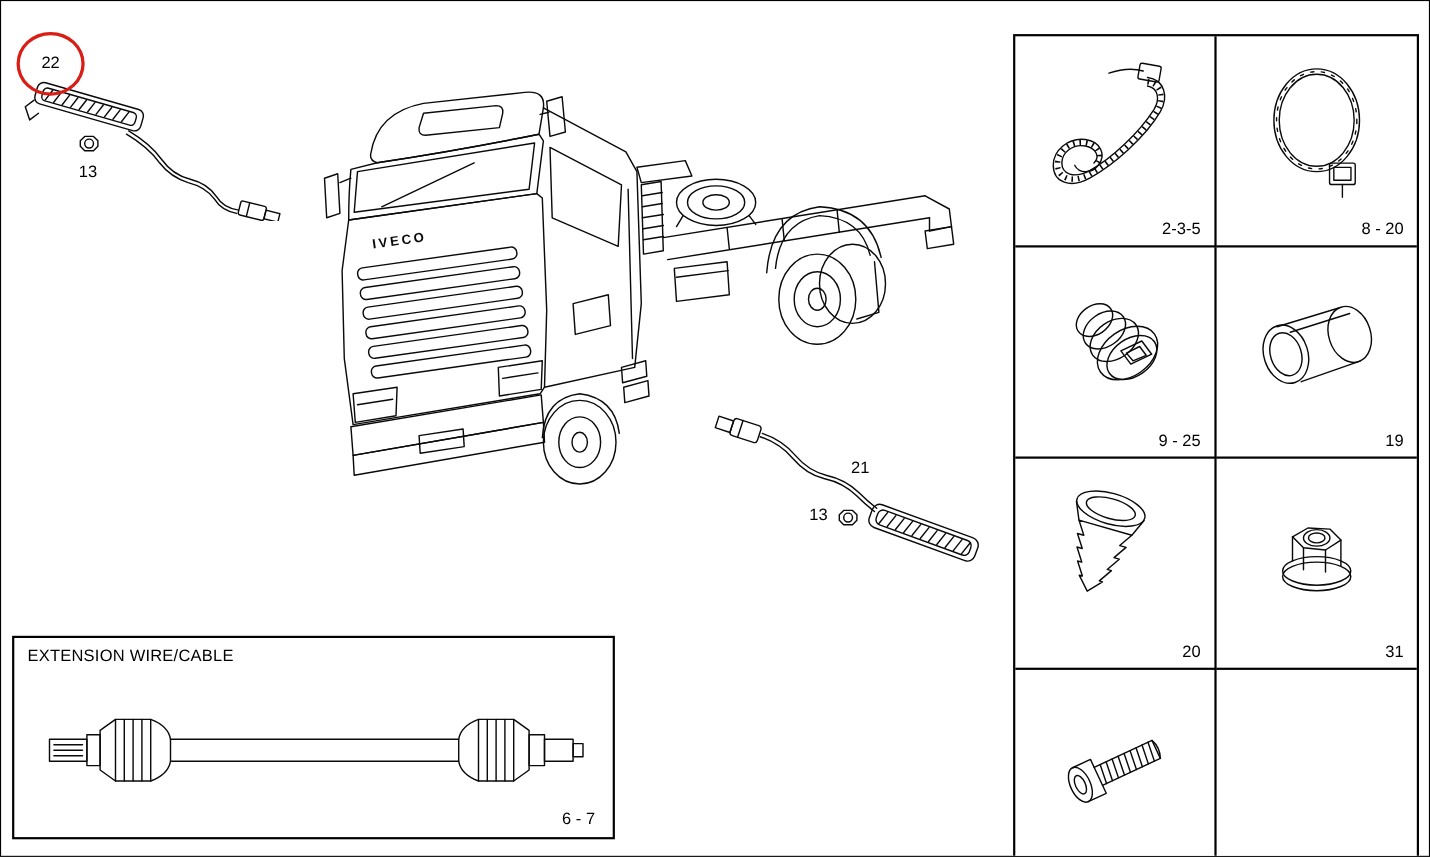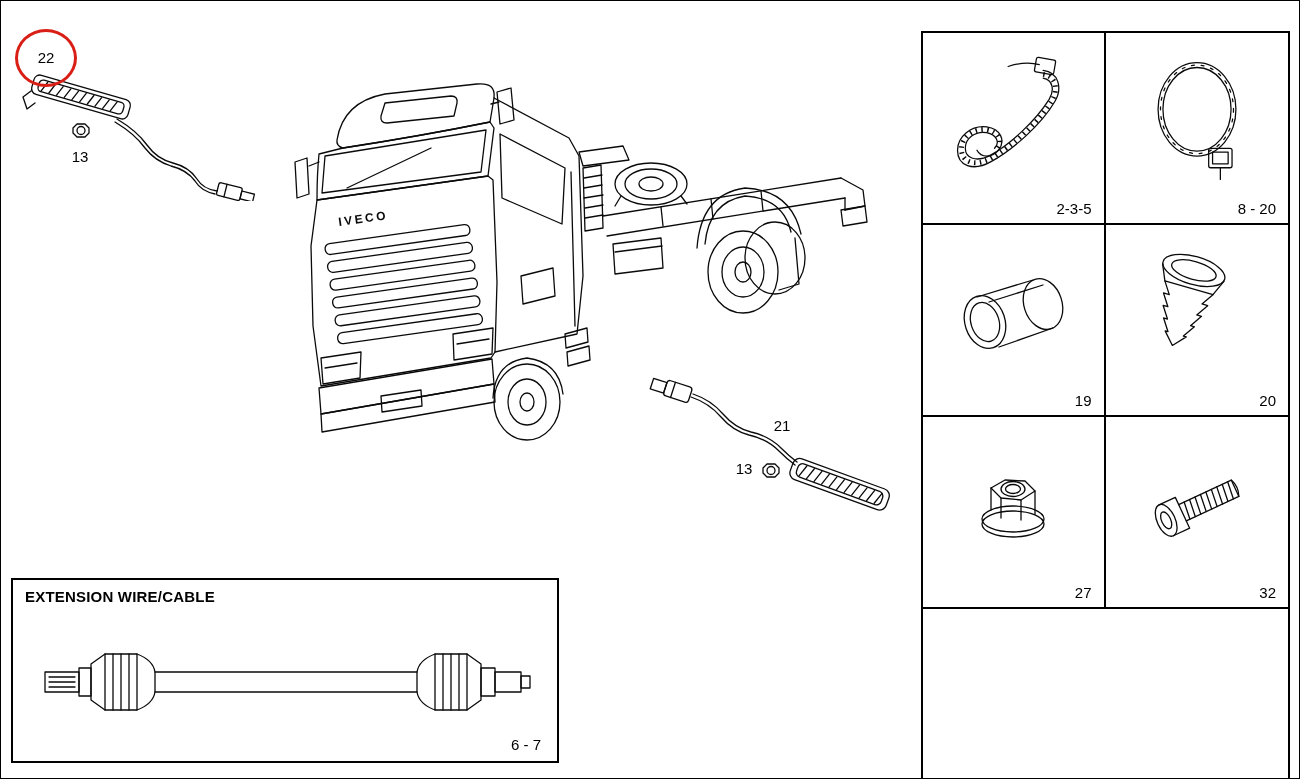--- a/index.html
+++ b/index.html
@@ -4,21 +4,21 @@
 <style>
   * { margin:0; padding:0; box-sizing:border-box; }
   html,body { width:1300px; height:779px; background:#fff; font-family:"Liberation Sans", sans-serif; color:#000; }
   .page { position:relative; width:1300px; height:779px; background:#fff; border:1px solid #000; overflow:hidden; }
   .abs { position:absolute; }
   svg { display:block; }
   .line { fill:none; stroke:#0a0a0a; stroke-width:1.3; stroke-linejoin:round; stroke-linecap:round; }
   .callout { position:absolute; font-size:15px; line-height:18px; color:#000; text-align:center; }
   .red-circle { position:absolute; left:14px; top:28px; width:62px; height:58px; border:3.5px solid #d81e15; border-radius:50%; }
   .ext-box { position:absolute; left:10px; top:577px; width:548px; height:185px; border:2px solid #000; background:#fff; }
-  .ext-title { position:absolute; left:12px; top:8px; font-size:15px; font-weight:bold; letter-spacing:.2px; }
+  .ext-title { position:absolute; left:12px; top:8px; font-size:15px; font-weight:normal; letter-spacing:.2px; }
   .ext-label { position:absolute; right:16px; bottom:8px; font-size:15px;text-align:right; }
   .parts-grid { position:absolute; left:920px; top:30px; width:369px; height:772px; border:2px solid #000; background:#fff;
                 display:grid; grid-template-columns:1fr 1fr; grid-template-rows:repeat(4,1fr); }
   .cell { position:relative; border-right:2px solid #000; border-bottom:2px solid #000; display:flex; align-items:center; justify-content:center; }
   .cell:nth-child(2n) { border-right:none; }
   .cell:nth-child(n+7) { border-bottom:none; }
   .cell svg { margin-bottom:12px; }
   .cell-label { position:absolute; right:12px; bottom:6px; font-size:15px; }
   .badge-text { font-family:"Liberation Sans", sans-serif; font-size:12px; font-weight:bold; letter-spacing:2.5px; fill:#0a0a0a; }
 </style>
@@ -205,20 +205,34 @@
           <ellipse cx="60" cy="62" rx="35" ry="43"></ellipse>
           <ellipse cx="60" cy="62" rx="37.5" ry="45.5" stroke-dasharray="3 7"></ellipse>
           <rect x="72" y="102" width="24" height="20" rx="2"></rect>
           <rect x="76" y="106" width="16" height="12"></rect>
           <path d="M84 122 L84 134"></path>
         </g>
       </svg>
       <div class="cell-label">8 - 20</div>
     </div>
 
+    <div class="cell">
+      <svg width="120" height="110" viewBox="0 0 120 110">
+        <g class="line" stroke-width="1.6">
+          <ellipse cx="42" cy="32" rx="18" ry="13" transform="rotate(-35 42 32)"></ellipse>
+          <ellipse cx="51" cy="41" rx="21" ry="15" transform="rotate(-35 51 41)"></ellipse>
+          <ellipse cx="60" cy="50" rx="24" ry="17" transform="rotate(-35 60 50)"></ellipse>
+          <ellipse cx="72" cy="62" rx="30" ry="21" transform="rotate(-35 72 62)"></ellipse>
+          <ellipse cx="76" cy="66" rx="25" ry="17" transform="rotate(-35 76 66)"></ellipse>
+          <path d="M66 60 L85 51 L94 63 L75 72 Z"></path>
+          <path d="M71 62 L83 56 L89 64 L77 69 Z"></path>
+        </g>
+      </svg>
+      <div class="cell-label">9 - 25</div>
+    </div>
 
     <div class="cell">
       <svg width="120" height="100" viewBox="0 0 120 100">
         <g class="line" stroke-width="1.6">
           <ellipse cx="32" cy="58" rx="20" ry="27" transform="rotate(-18 32 58)"></ellipse>
           <ellipse cx="32" cy="58" rx="14" ry="20" transform="rotate(-18 32 58)"></ellipse>
           <path d="M24 33 L80 16"></path>
           <path d="M46 83 L100 64"></path>
           <ellipse cx="90" cy="40" rx="19" ry="26" transform="rotate(-18 90 40)"></ellipse>
           <path d="M36 38 L90 21"></path>
@@ -245,21 +259,21 @@
         <g class="line" stroke-width="1.6">
           <ellipse cx="50" cy="68" rx="31" ry="13"></ellipse>
           <ellipse cx="50" cy="63" rx="31" ry="13"></ellipse>
           <path d="M28 32 L42 24 L62 25 L72 35 L72 58 M28 32 L28 54"></path>
           <path d="M28 32 L38 42 L58 44 L72 35"></path>
           <path d="M38 42 L38 62 M58 44 L58 64"></path>
           <ellipse cx="50" cy="33" rx="12" ry="7.5"></ellipse>
           <ellipse cx="50" cy="33" rx="7.5" ry="4.5"></ellipse>
         </g>
       </svg>
-      <div class="cell-label">27</div>
+      <div class="cell-label">31</div>
     </div>
 
     <div class="cell">
       <svg width="116" height="96" viewBox="0 0 116 96">
         <g class="line" stroke-width="1.5" transform="rotate(-25 58 48)">
           <ellipse cx="24" cy="48" rx="9" ry="17"></ellipse>
           <path d="M24 31 L42 31 L42 65 L24 65"></path>
           <ellipse cx="24" cy="48" rx="4.5" ry="9"></ellipse>
           <path d="M42 39 L100 39 L100 57 L42 57"></path>
           <path d="M100 39 Q104 48 100 57"></path>

